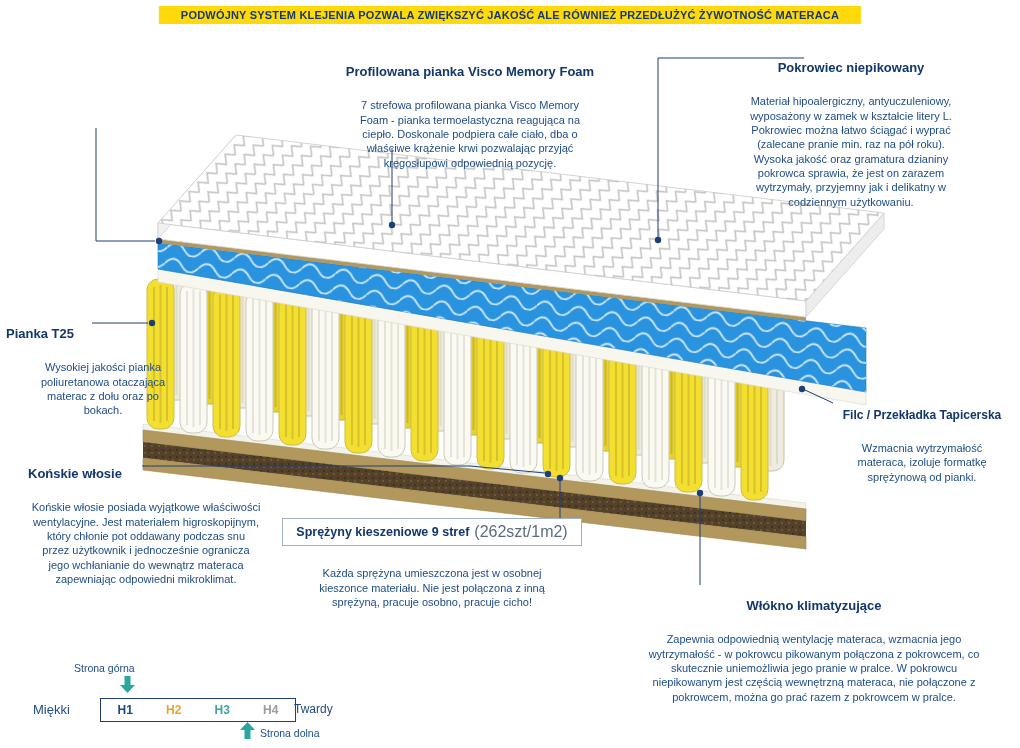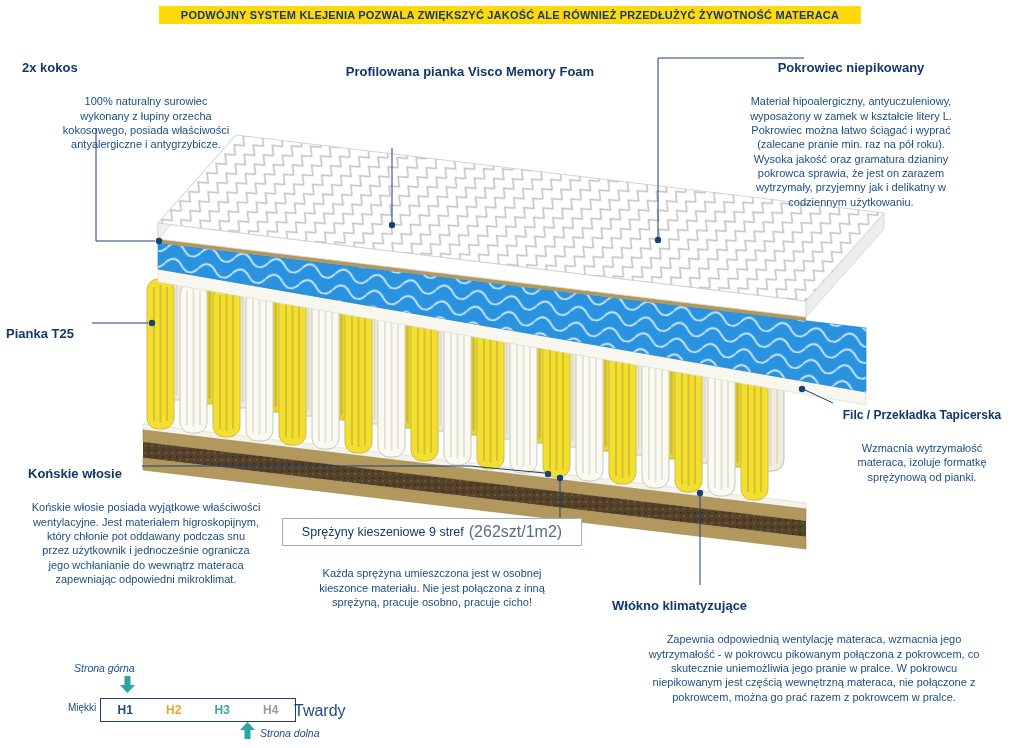--- a/index.html
+++ b/index.html
@@ -17,33 +17,33 @@
   #b-kokos .hd{padding-left:16px}
   #b-visco{left:322px;top:50px;width:296px}
   #b-pokrowiec{left:714px;top:46px;width:274px}
   #b-pianka{left:0;top:312px;width:206px}
   #b-pianka .hd{padding-left:6px}
   #b-konskie{left:0;top:452px;width:292px}
   #b-konskie .hd{padding-left:28px}
   #b-filc{left:826px;top:394px;width:192px}
   #b-filc .hd{font-size:12px}
   #b-wlokno{left:612px;top:584px;width:404px}
-  #b-wlokno .hd{text-align:left;}
+  #b-wlokno .hd{text-align:center;}
   #sprezyny-box{position:absolute;left:282px;top:518px;width:298px;height:26px;
         border:1px solid #9db0c6;display:flex;align-items:center;justify-content:center;gap:5px;
         background:#fff;}
-  #sprezyny-box .t{font-size:12.5px;font-weight:normal;color:#11376b;white-space:nowrap}
+  #sprezyny-box .t{font-size:12.5px;font-weight:bold;color:#11376b;white-space:nowrap}
   #sprezyny-box .c{font-size:16px;color:#5b6b80;white-space:nowrap}
   #b-sprezyny-body{left:276px;top:552px;width:312px}
   
-  .small-lab{position:absolute;font-size:10.5px;color:#1d4c86;font-style:italic;}
+  .small-lab{position:absolute;font-size:10.5px;color:#1d4c86;}
   #scale-top-label{left:74px;top:662px}
   #scale-bottom-label{left:260px;top:727px}
-  #soft-label{position:absolute;left:68px;top:702px;font-size:10px;color:#1d4c86}
-  #hard-label{position:absolute;left:294px;top:702px;font-size:16px;color:#1d4c86}
+  #soft-label{position:absolute;left:33px;top:702px;font-size:13px;color:#1d4c86}
+  #hard-label{position:absolute;left:294px;top:702px;font-size:12px;color:#1d4c86}
   #scale-box{position:absolute;left:92px;top:698px;width:194px;height:22px;
         border:1.5px solid #1c3f77;display:flex;align-items:center;justify-content:space-around;
         font-weight:bold;font-size:12px;background:#fff;margin-left:8px;}
   #scale-box span{cursor:pointer}
   .lv0{color:#1d4a7a}.lv1{color:#e8a52e}.lv2{color:#3fa69f}.lv3{color:#9b9b9b}
   .arr{position:absolute;}
   #arrow-down{left:120px;top:676px}
   #arrow-up{left:240px;top:722px}
 </style>
 </head>
@@ -161,46 +161,48 @@
       <circle cx="152" cy="323" r="3.2"></circle>
       <circle cx="548" cy="474" r="3.2"></circle>
       <circle cx="802" cy="389" r="3.2"></circle>
       <circle cx="560" cy="478" r="3.2"></circle>
       <circle cx="700" cy="493" r="3.2"></circle>
     </g>
   </svg>
 
   <div class="banner">PODWÓJNY SYSTEM KLEJENIA POZWALA ZWIĘKSZYĆ JAKOŚĆ ALE RÓWNIEŻ PRZEDŁUŻYĆ ŻYWOTNOŚĆ MATERACA</div>
 
-  <div class="anno" id="b-kokos">
-    <div class="hd al">2x kokos</div>
-    <div>100% naturalny surowiec
-wykonany z łupiny orzecha
-kokosowego, posiada właściwości
-antyalergiczne i antygrzybicze.</div>
-  </div>
 
   <div class="anno" id="b-visco">
     <div class="hd">Profilowana pianka Visco Memory Foam</div>
+    <div>7 strefowa profilowana pianka Visco Memory
+Foam - pianka termoelastyczna reagująca na
+ciepło.  Doskonale podpiera całe ciało, dba o
+właściwe krążenie krwi pozwalając przyjąć
+kręgosłupowi odpowiednią pozycję.</div>
   </div>
 
   <div class="anno" id="b-pokrowiec">
     <div class="hd">Pokrowiec niepikowany</div>
     <div>Materiał hipoalergiczny, antyuczuleniowy,
 wyposażony w zamek w kształcie litery L.
 Pokrowiec można łatwo ściągać i wyprać
 (zalecane pranie min.  raz na pół roku).
 Wysoka jakość oraz gramatura dzianiny
 pokrowca sprawia, że jest on zarazem
 wytrzymały, przyjemny jak i delikatny w
 codziennym użytkowaniu.</div>
   </div>
 
   <div class="anno" id="b-pianka">
     <div class="hd al">Pianka T25</div>
+    <div>Wysokiej jakości pianka
+poliuretanowa otaczająca
+materac z dołu oraz po
+bokach.</div>
   </div>
 
   <div class="anno" id="b-konskie">
     <div class="hd al">Końskie włosie</div>
     <div>Końskie włosie posiada wyjątkowe właściwości
 wentylacyjne. Jest materiałem higroskopijnym,
 który chłonie pot oddawany podczas snu
 przez użytkownik i jednocześnie ogranicza
 jego wchłanianie do wewnątrz materaca
 zapewniając odpowiedni mikroklimat.</div>

